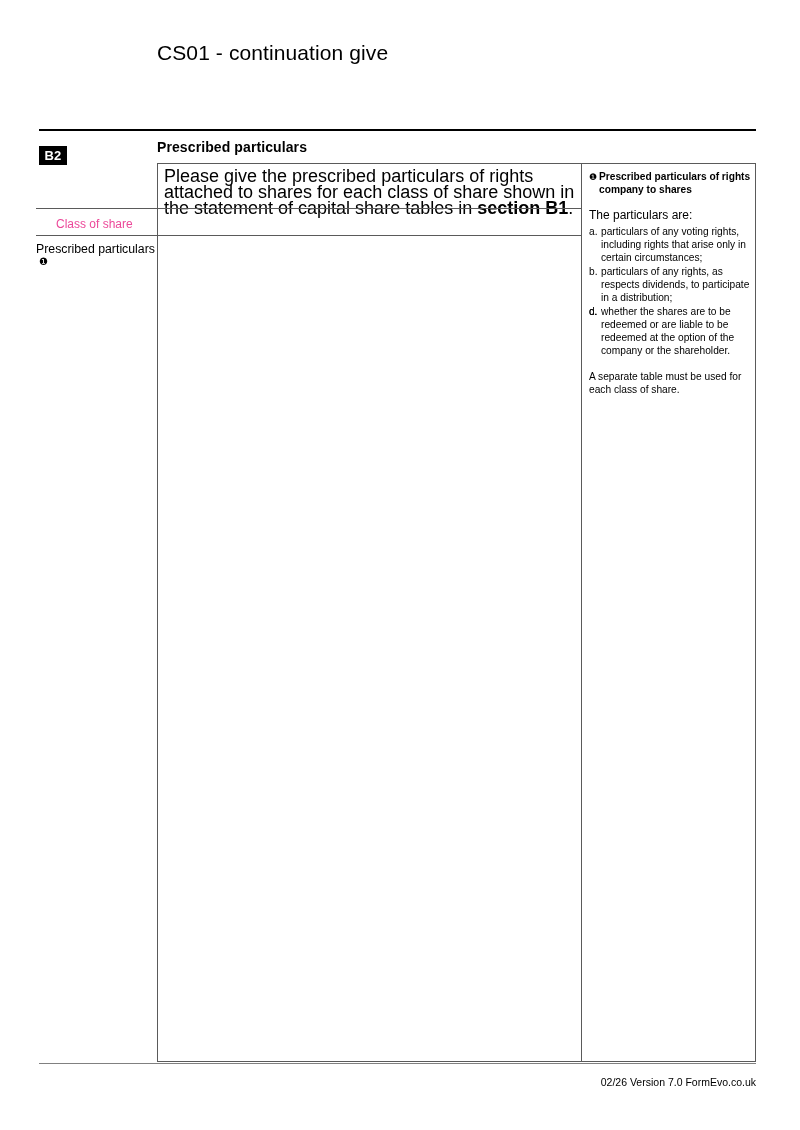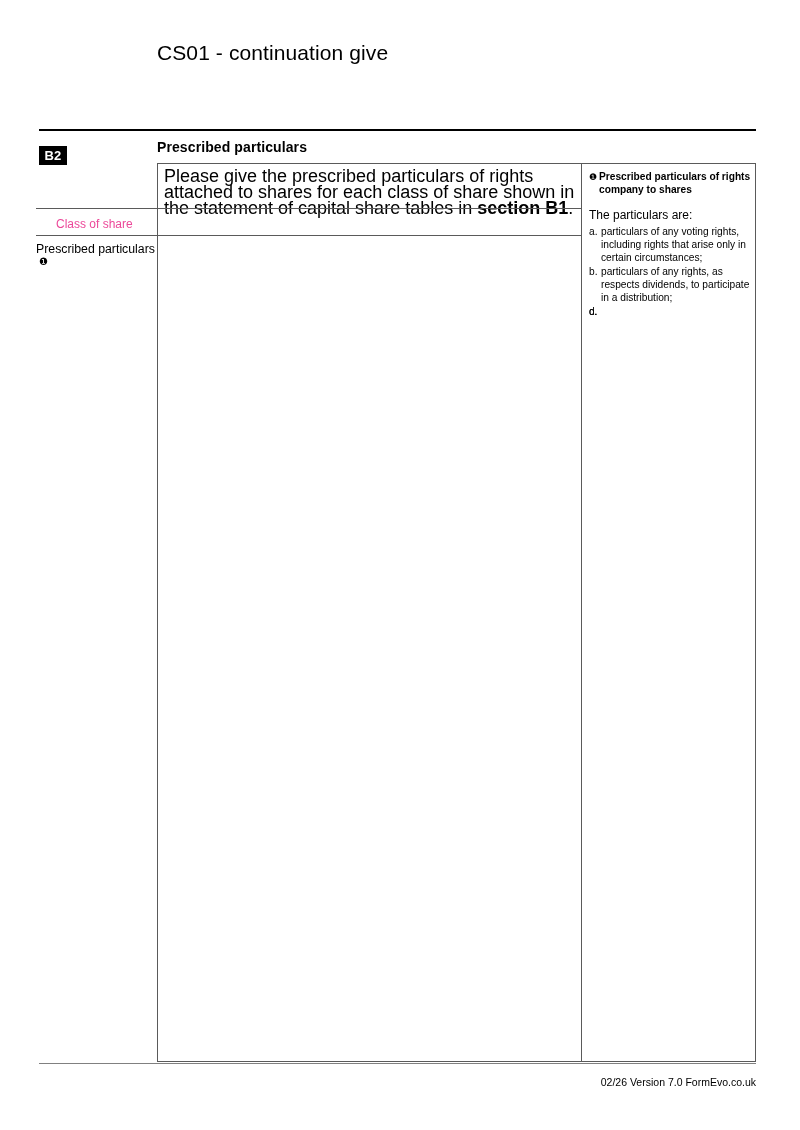--- a/index.html
+++ b/index.html
@@ -286,20 +286,22 @@
       </li>
       <li>
         <span class="marker">b.</span>
         <span>particulars of any rights, as respects dividends, to participate in a distribution;</span>
       </li>
       <li>
         <span class="marker">c.</span>
       </li>
       <li>
         <span class="marker">d.</span>
+        <span>whether the shares are to be redeemed or are liable to be redeemed at the option of the company or the shareholder.</span>
       </li>
     </ul>
+    <div class="guide-footer">A separate table must be used for each class of share.</div>
   </div>
 
   <div class="rule-bottom"></div>
   <div class="footer">02/26 Version 7.0 FormEvo.co.uk</div>
 
 </div>
 
 </body></html>

